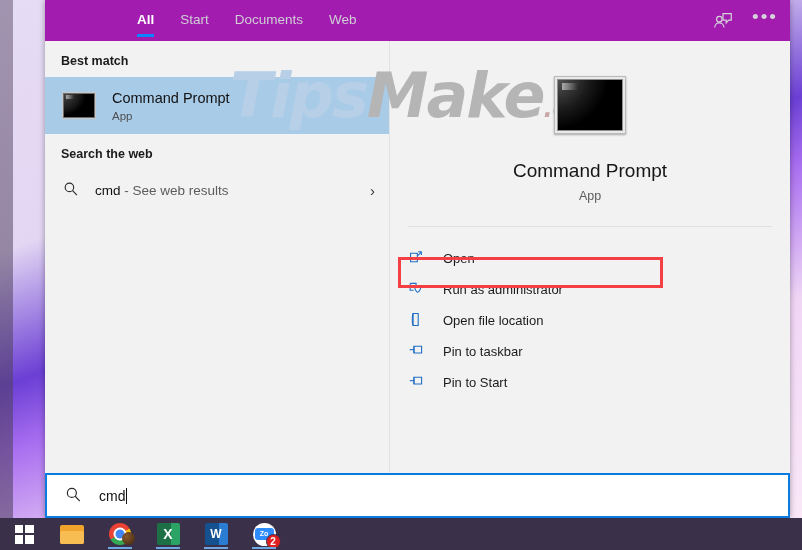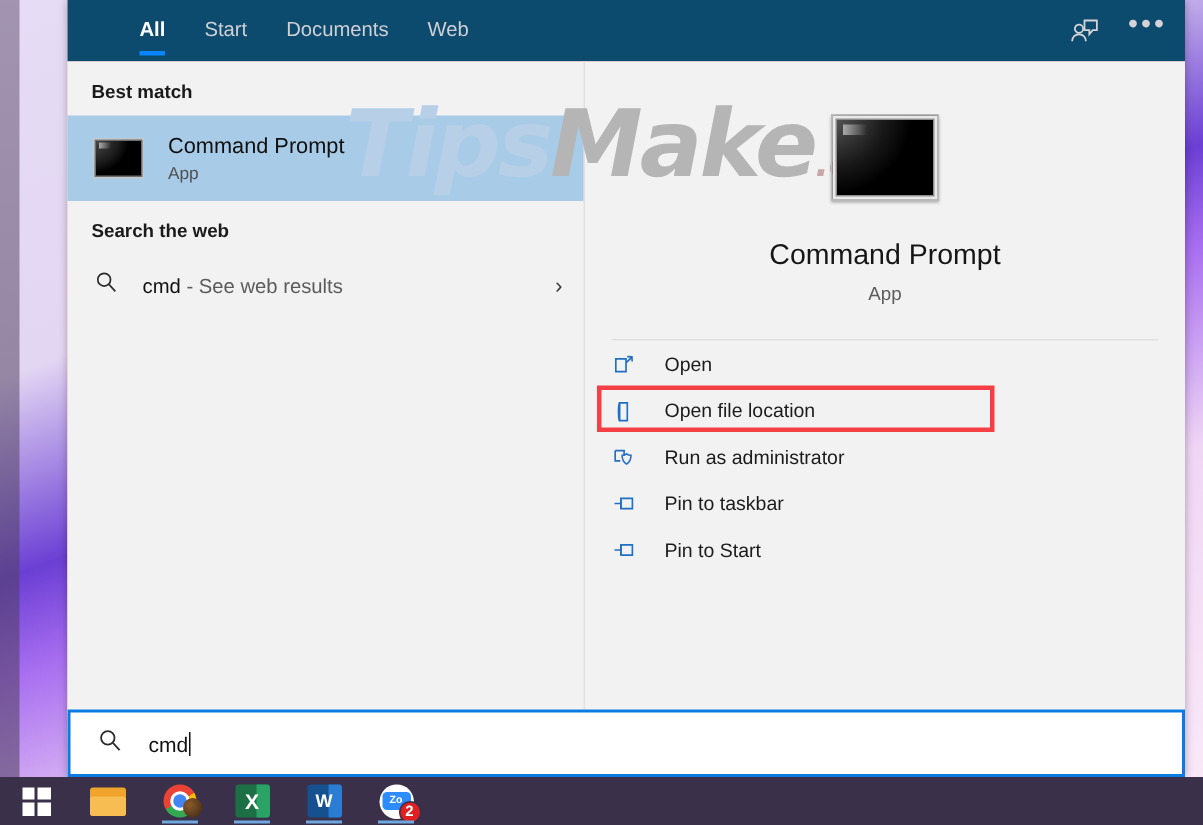--- a/index.html
+++ b/index.html
@@ -27,22 +27,22 @@
   #search-panel {
     position: absolute; left: 45px; top: 0; width: 745px; height: 518px;
     background: #f2f2f2;
     box-shadow: 0 0 6px rgba(0,0,0,.35);
   }
 
   
   #panel-header {
     position: relative;
     height: 41px; width: 100%;
-    background: #0c4a6e;
-    display: flex; align-items: center;
+    background: #a21caf;
+    display: flex; align-items: center; padding-left: 44px;
   }
   .tab {
     position: relative;
     color: #cfcfd4; font-size: 13.5px;
     padding: 0 0 2px 0; margin-right: 26px;
     height: 41px; display: flex; align-items: center;
     cursor: default;
   }
   .tab:first-child { margin-left: 48px; }
   .tab.active { color: #ffffff; font-weight: bold; }
@@ -60,21 +60,21 @@
   #header-right {
     position: absolute; right: 12px; top: 0; height: 41px;
     display: flex; align-items: center; gap: 18px;
   }
   .hdr-icon { width: 22px; height: 22px; display: block; }
   #ellipsis { color: #d4d4d8; font-size: 19px; letter-spacing: 2px;
               line-height: 10px; padding-bottom: 8px; }
 
   
   #panel-body { position: relative; height: 435px; display: flex;
-                background: #fca5a5; }
+                background: #a21caf; }
   #left-pane { width: 345px; height: 100%; position: relative;
                border-right: 1px solid #e2e2e2; background: #f2f2f2; }
   #right-pane { flex: 1; height: 100%; position: relative;
                 background: #f2f2f2; }
 
   .section-title {
     font-size: 12.5px; font-weight: bold; color: #1b1b1b;
     padding: 13px 0 9px 16px;
   }
 
@@ -130,21 +130,21 @@
   }
   #preview-title { font-size: 19px; color: #161616; margin-top: 26px; }
   #preview-sub { font-size: 12.5px; color: #5c5c5c; margin-top: 7px; }
   #preview-divider {
     margin: 23px 18px 0 18px; height: 1px; background: #e0e0e0;
   }
 
   
   #actions { position: relative; z-index: 2; padding-top: 8px; }
   .action-row {
-    display: flex; align-items: flex-start; height: 31px;
+    display: flex; align-items: flex-end; height: 31px;
     padding-left: 18px; cursor: default;
   }
   .action-label { margin-left: 18px; font-size: 13px; color: #1b1b1b; }
   .act-icon { width: 17px; height: 17px; flex: none; display: block; }
 
   #admin-highlight {
     position: absolute; left: 8px; top: 30px;
     width: 265px; height: 31px;
     border: 3px solid #f43f44; z-index: 3; pointer-events: none;
   }
@@ -327,36 +327,36 @@
               <path d="M12 3.2l3.6.2.2 3.6"></path>
               <path d="M15.6 3.6l-4.4 4.4"></path>
             </svg>
           </span>
           <span class="action-label">Open</span>
         </div>
 
         <div class="action-row">
           <span>
             <svg class="act-icon" viewBox="0 0 20 20" fill="none" stroke="#1f6fc4" stroke-width="1.3">
-              <path d="M6 3h6v14H6z"></path>
-              <path d="M6 3c-1.2 1.5-1.2 12.5 0 14"></path>
-            </svg>
-          </span>
-          <span class="action-label">Open file location</span>
-        </div>
-
-        <div class="action-row">
-          <span>
-            <svg class="act-icon" viewBox="0 0 20 20" fill="none" stroke="#1f6fc4" stroke-width="1.3">
               <path d="M2.5 4h7v4"></path>
               <path d="M2.5 4v8h4"></path>
               <path d="M11 8.5c1.8 0 3.2-.7 3.8-1.2.6.5 2 1.2 3.8 1.2 0 4-1.8 6.4-3.8 7.6-2-1.2-3.8-3.6-3.8-7.6z" transform="translate(-2.2,-0.2) scale(0.92)"></path>
             </svg>
           </span>
           <span class="action-label">Run as administrator</span>
+        </div>
+
+        <div class="action-row">
+          <span>
+            <svg class="act-icon" viewBox="0 0 20 20" fill="none" stroke="#1f6fc4" stroke-width="1.3">
+              <path d="M6 3h6v14H6z"></path>
+              <path d="M6 3c-1.2 1.5-1.2 12.5 0 14"></path>
+            </svg>
+          </span>
+          <span class="action-label">Open file location</span>
         </div>
 
         <div class="action-row">
           <span>
             <svg class="act-icon" viewBox="0 0 20 20" fill="none" stroke="#1f6fc4" stroke-width="1.3">
               <path d="M7 5h9v8H7z"></path>
               <path d="M7 9H2"></path>
               <path d="M7 5v8"></path>
             </svg>
           </span>

